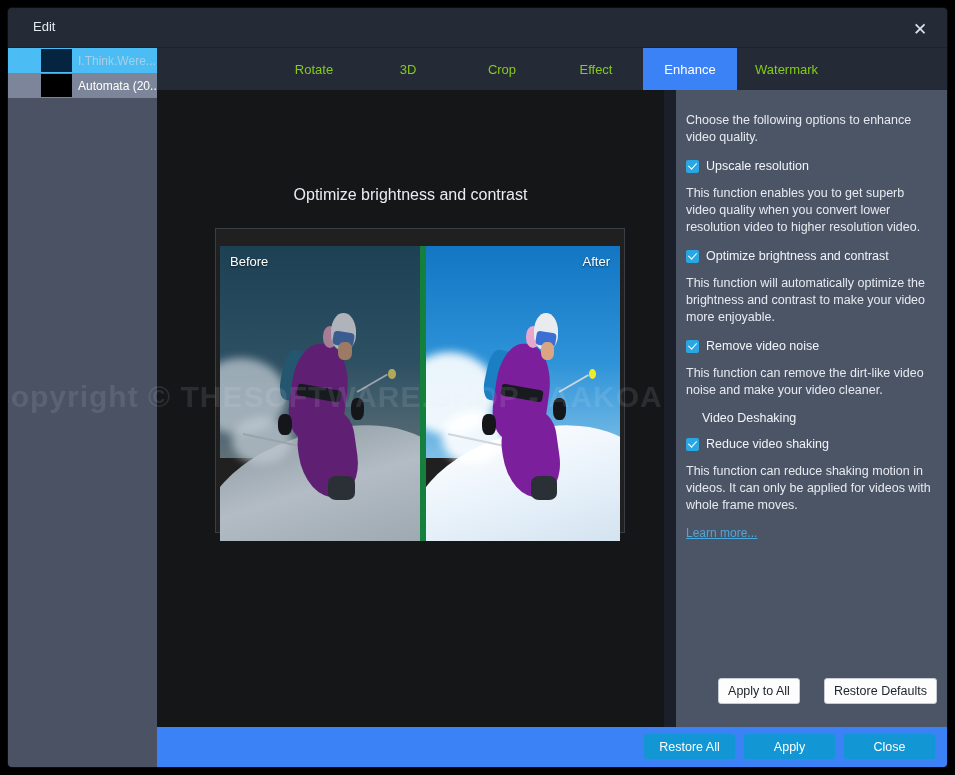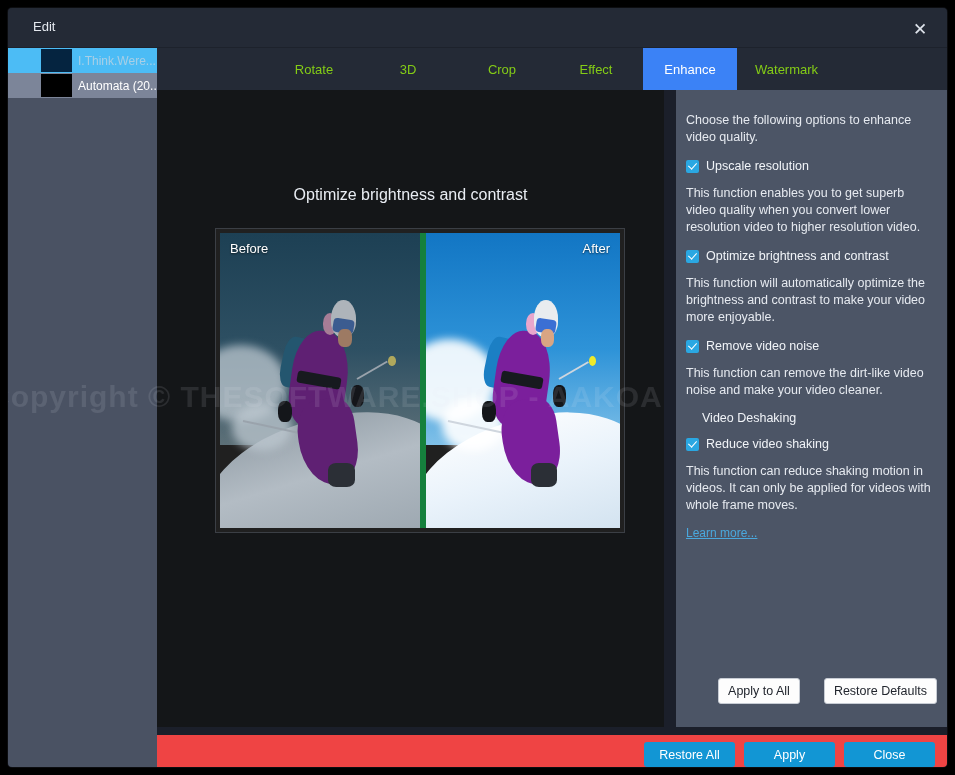--- a/index.html
+++ b/index.html
@@ -95,21 +95,21 @@
   }
   .compare {
     position: absolute;
     left: 58px; top: 138px;
     width: 410px; height: 305px;
     background: #202020;
     border: 1px solid #3b3f45;
     padding: 4px;
   }
   .compare-inner { position: relative; width: 100%; height: 100%; display: flex; }
-  .half { position: relative; width: 50%; height: 100%; overflow: hidden; }
+  .half { position: relative; width: 50%; height: 100%; overflow: hidden; margin-top: 13px; }
   .half + .half { border-left: 6px solid #15803d; }
   .corner-label {
     position: absolute; top: 8px;
     font-size: 13px; color: #fff; z-index: 5;
     text-shadow: 0 1px 2px rgba(0,0,0,.6);
   }
   .corner-label.left { left: 10px; }
   .corner-label.right { right: 10px; }
 
   
@@ -219,22 +219,21 @@
     background: #fdfdfd; color: #22262e;
     border: 1px solid #c7ccd4; border-radius: 3px;
     font-size: 12.5px; padding: 5px 9px;
     font-family: "Liberation Sans", sans-serif;
     cursor: pointer;
   }
   
   .bottombar {
     position: absolute; left: 149px; top: 719px;
     width: 790px; height: 40px;
-    background: #ef4444;
-    margin-top: 8px;
+    background: #3b82f6;
   }
   .bottombar .bb-inner {
     position: absolute; right: 12px; top: 7px;
     display: flex; gap: 9px;
   }
   .blue-btn {
     background: #1296d4; color: #fff; border: none; border-radius: 3px;
     font-size: 12.5px; width: 91px; height: 25px;
     font-family: "Liberation Sans", sans-serif;
     cursor: pointer;

